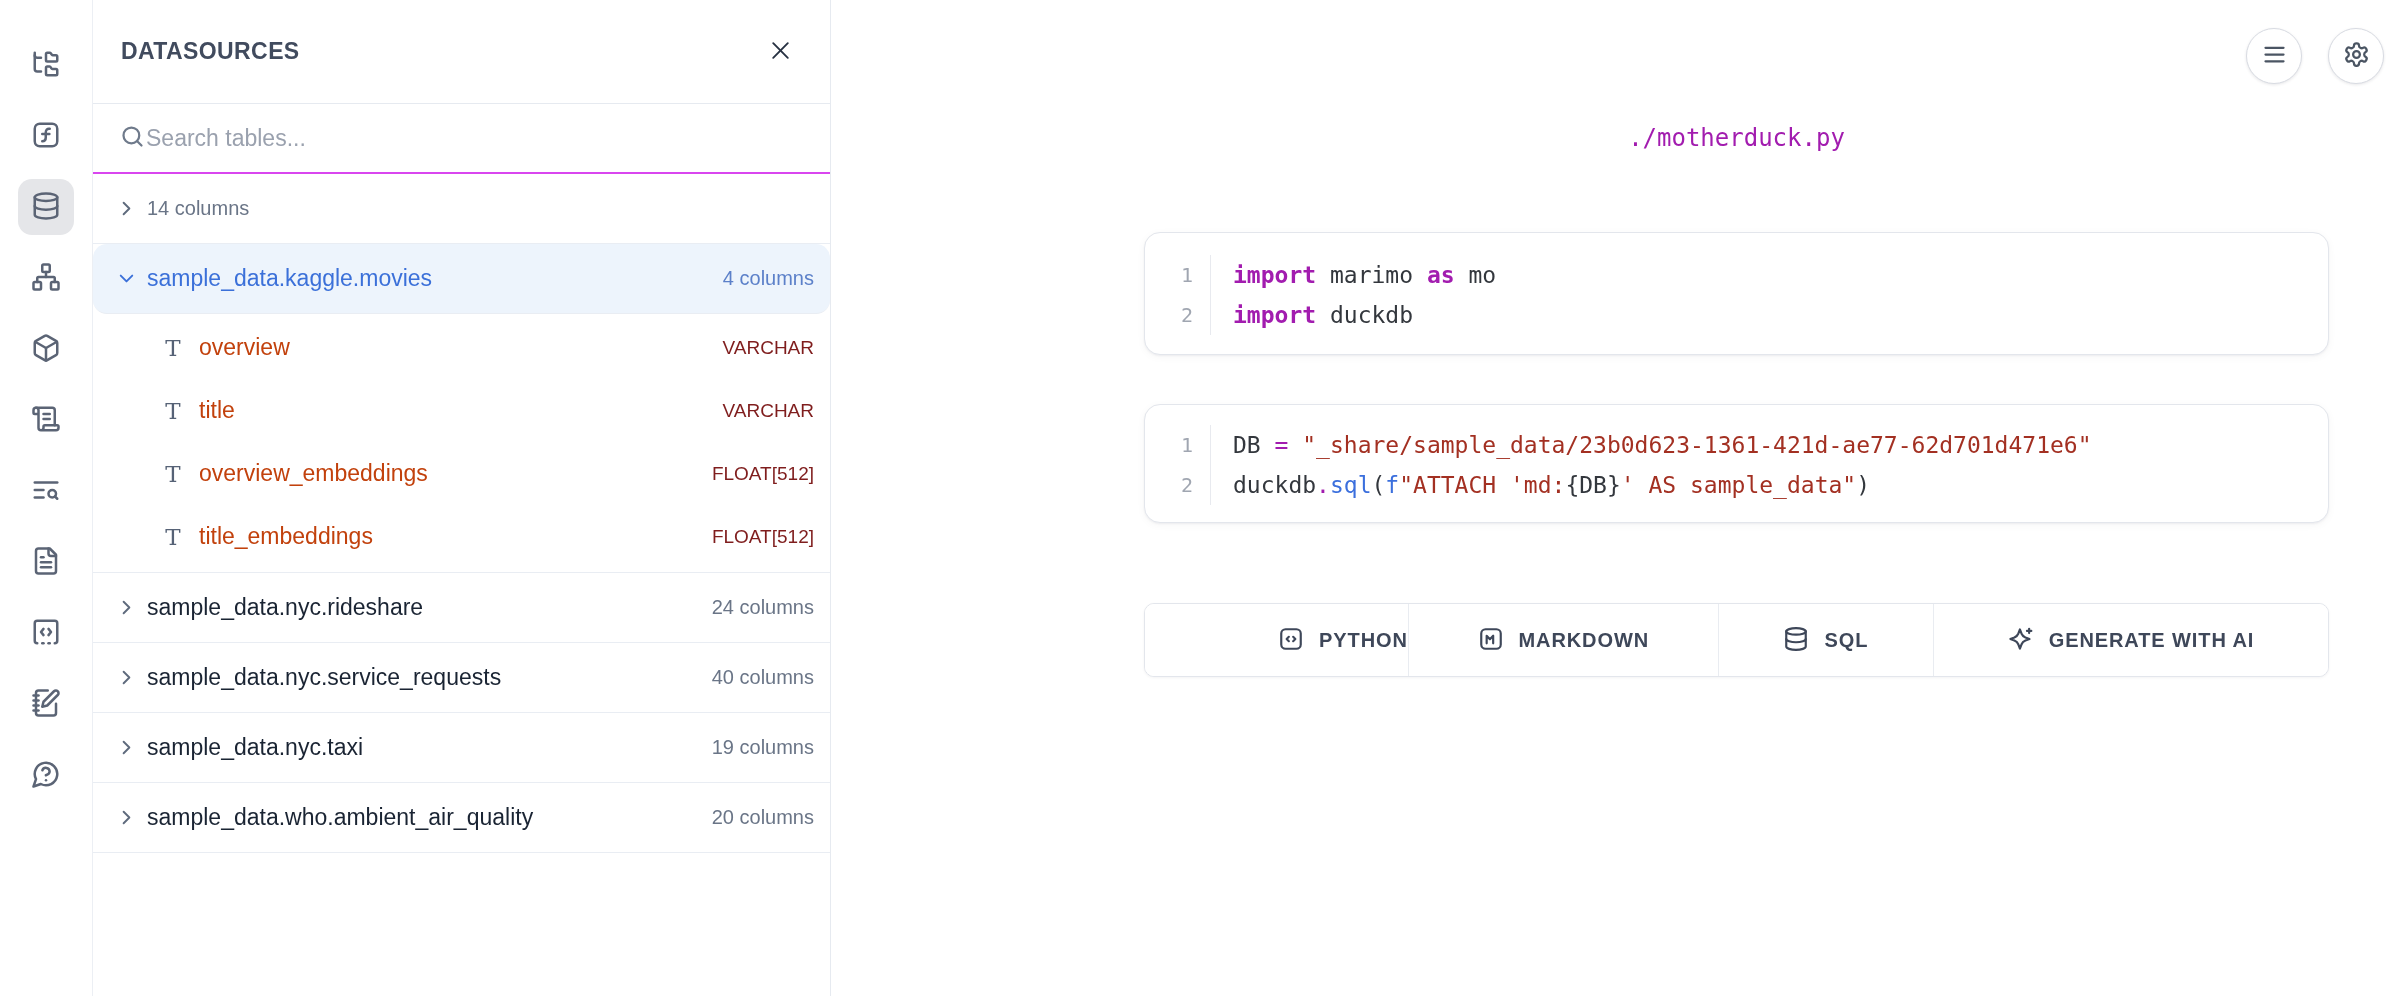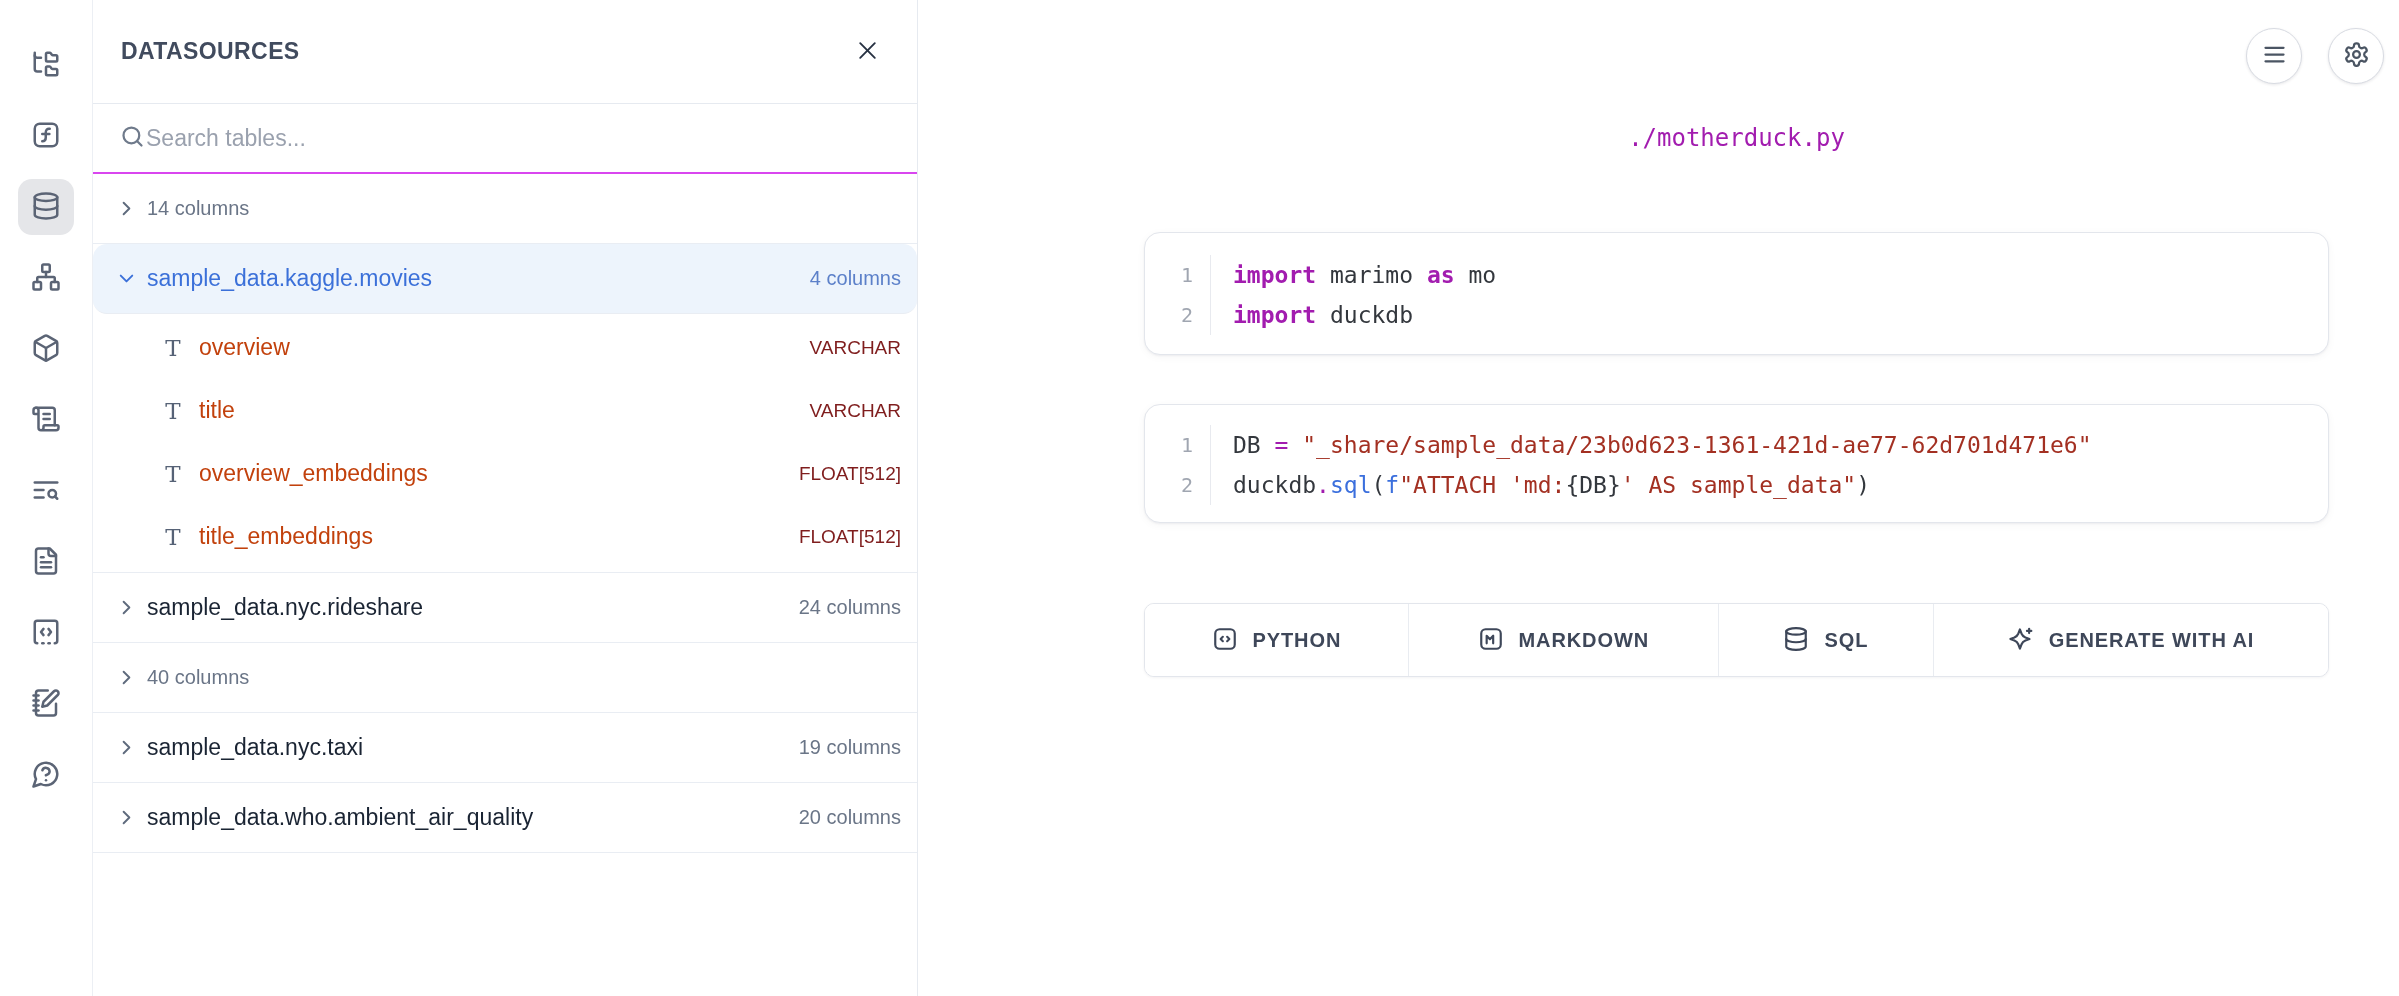--- a/index.html
+++ b/index.html
@@ -7,21 +7,21 @@
   body { font-family: "Liberation Sans", sans-serif; }
   .app { position:relative; width:2399px; height:996px; background:#fff; overflow:hidden; }
 
   
   .rail { position:absolute; left:0; top:0; bottom:0; width:92px; background:#fff; display:flex; flex-direction:column; align-items:center; padding-top:37px; gap:15px; }
   .rail-btn { width:56px; height:56px; border-radius:14px; display:flex; align-items:center; justify-content:center; color:#5b6475; background:transparent; border:none; cursor:pointer; }
   .rail-btn.active { background:#e5e6e9; }
   .rail-btn svg { width:30px; height:30px; }
 
   
-  .panel { position:absolute; left:92px; top:0; bottom:0; width:826px; background:#fff; border-left:1px solid #eceff4; border-right:1px solid #e6eaf0; }
+  .panel { position:absolute; left:92px; top:0; bottom:0; width:739px; background:#fff; border-left:1px solid #eceff4; border-right:1px solid #e6eaf0; }
   .panel-header { height:104px; display:flex; align-items:center; justify-content:space-between; padding:0 30px 0 28px; border-bottom:1px solid #e6eaf0; }
   .panel-title { font-size:23px; font-weight:700; color:#414b5e; letter-spacing:0.4px; }
   .close-btn { background:none; border:none; cursor:pointer; color:#273142; display:flex; width:40px; height:40px; align-items:center; justify-content:center; }
   .close-btn svg { width:25px; height:25px; }
 
   .search-row { height:70px; display:flex; align-items:center; padding:0 24px 0 26px; border-bottom:2px solid #d946ef; }
   .search-row svg { width:27px; height:27px; color:#6f7a8b; flex:none; }
   .search-input { flex:1; border:none; outline:none; font-size:23px; color:#1a2433; font-family:"Liberation Sans",sans-serif; background:transparent; }
   .search-input::placeholder { color:#9aa1ae; }
 
@@ -59,21 +59,21 @@
   .tok-op { color:#a21caf; }
   .tok-fn { color:#3b6fdd; }
   .tok-str { color:#a33022; }
   .tok-pl { color:#33373d;margin-top:8px; }
 
   .add-bar { position:absolute; top:603px; left:0; width:1185px; height:74px; border:1px solid #e3e6ec; border-radius:10px; background:#fff; box-shadow:0 1px 3px rgba(16,24,40,.05); display:flex; overflow:hidden; }
   .add-seg { display:flex; align-items:center; justify-content:center; gap:15px; border-right:1px solid #e9ecf1; color:#3e4759; cursor:pointer; background:#fff; border-top:none; border-bottom:none; border-left:none; }
   .add-seg:last-child { border-right:none; }
   .add-seg svg { width:26px; height:26px; flex:none; }
   .add-label { font-size:20px; font-weight:700; letter-spacing:0.9px; color:#3e4759; white-space:nowrap; }
-  .seg-python { width:22.3%; } .seg-markdown { width:26.2%; } .seg-sql { width:18.2%; } .seg-ai { width:33.3%; }
+  .seg-python { width:22.3%;justify-content:flex-end; } .seg-markdown { width:26.2%; } .seg-sql { width:18.2%; } .seg-ai { width:33.3%; }
 </style>
 </head>
 <body>
 
 <div class="app">
 
   <nav class="rail">
     <button class="rail-btn">
       <span><svg viewBox="0 0 24 24" fill="none" stroke="currentColor" stroke-width="2" stroke-linecap="round" stroke-linejoin="round">
             <path d="M20 10a1 1 0 0 0 1-1V6a1 1 0 0 0-1-1h-2.5a1 1 0 0 1-.8-.4l-.9-1.2A1 1 0 0 0 15 3h-2a1 1 0 0 0-1 1v5a1 1 0 0 0 1 1Z"></path>
@@ -227,20 +227,21 @@
       <span class="chev"><svg viewBox="0 0 24 24" fill="none" stroke="currentColor" stroke-width="2" stroke-linecap="round" stroke-linejoin="round">
             <path d="m9 6 6 6-6 6"></path>
           </svg></span>
       <span class="tname">sample_data.nyc.rideshare</span>
       <span class="tcount">24 columns</span>
     </div>
     <div class="trow">
       <span class="chev"><svg viewBox="0 0 24 24" fill="none" stroke="currentColor" stroke-width="2" stroke-linecap="round" stroke-linejoin="round">
             <path d="m9 6 6 6-6 6"></path>
           </svg></span>
+      <span class="tname">sample_data.nyc.service_requests</span>
       <span class="tcount">40 columns</span>
     </div>
     <div class="trow">
       <span class="chev"><svg viewBox="0 0 24 24" fill="none" stroke="currentColor" stroke-width="2" stroke-linecap="round" stroke-linejoin="round">
             <path d="m9 6 6 6-6 6"></path>
           </svg></span>
       <span class="tname">sample_data.nyc.taxi</span>
       <span class="tcount">19 columns</span>
     </div>
     <div class="trow">

